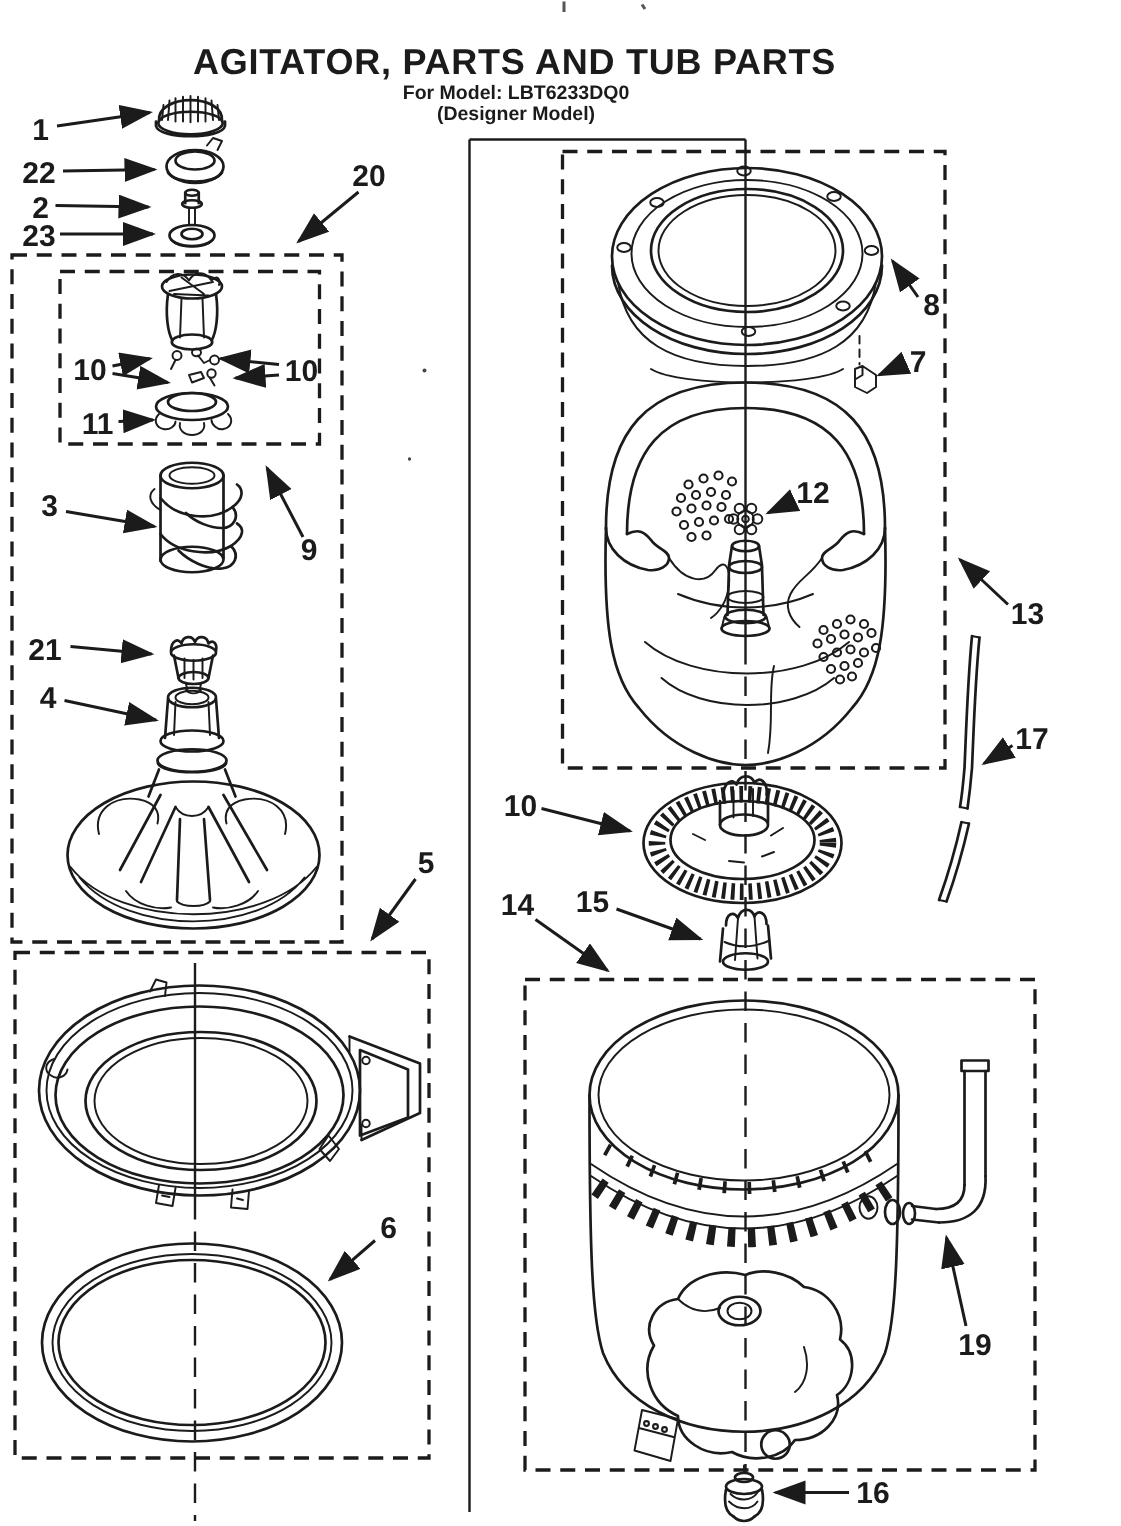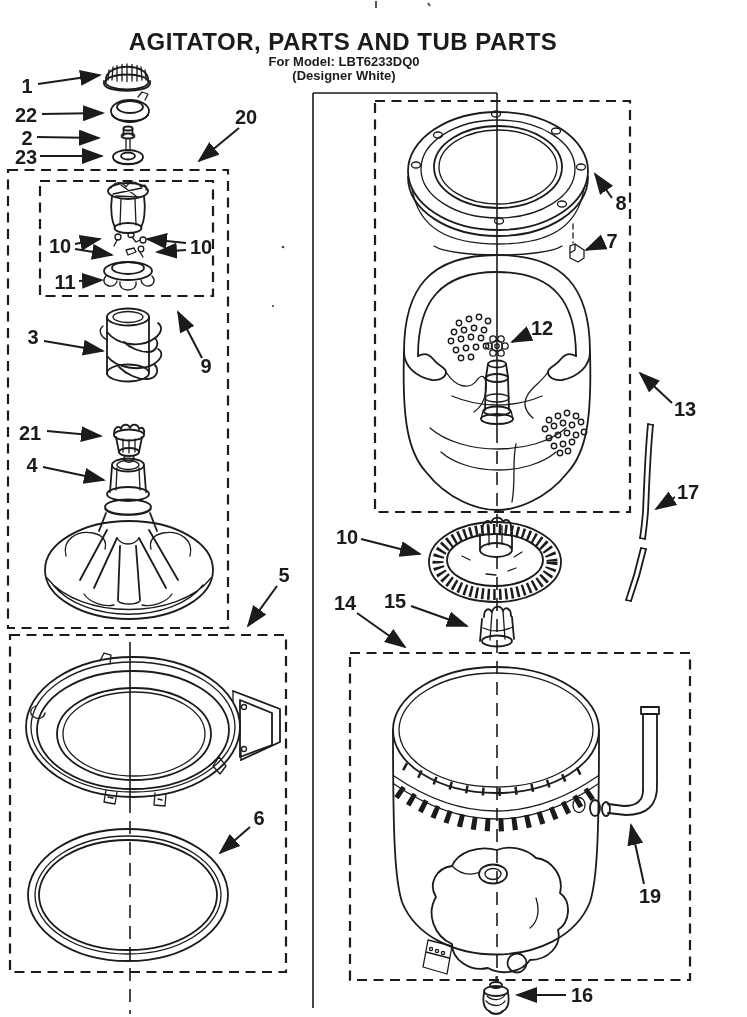--- a/index.html
+++ b/index.html
@@ -36,21 +36,21 @@
   .num  { font-family:"Liberation Sans",sans-serif; font-size:20px; font-weight:bold;
           fill:var(--ink); text-anchor:middle; }
   .speck{ stroke:#555; stroke-width:2; }
 </style>
 </head>
 <body>
 
 <div class="titleblock">
   <div class="main-title">AGITATOR, PARTS AND TUB PARTS</div>
   <div class="model-line">For Model: LBT6233DQ0</div>
-  <div class="finish-line">(Designer White)</div>
+  <div class="finish-line">(Designer Model)</div>
 </div>
 
 <svg width="747" height="1017" viewBox="0 0 747 1017">
   <defs>
     <marker id="ah" markerWidth="13" markerHeight="10" refX="10" refY="4" orient="auto">
       <path d="M0,0 L11,4 L0,8 Z" fill="#1b1b1b"></path>
     </marker>
   </defs>
 
   <g>

